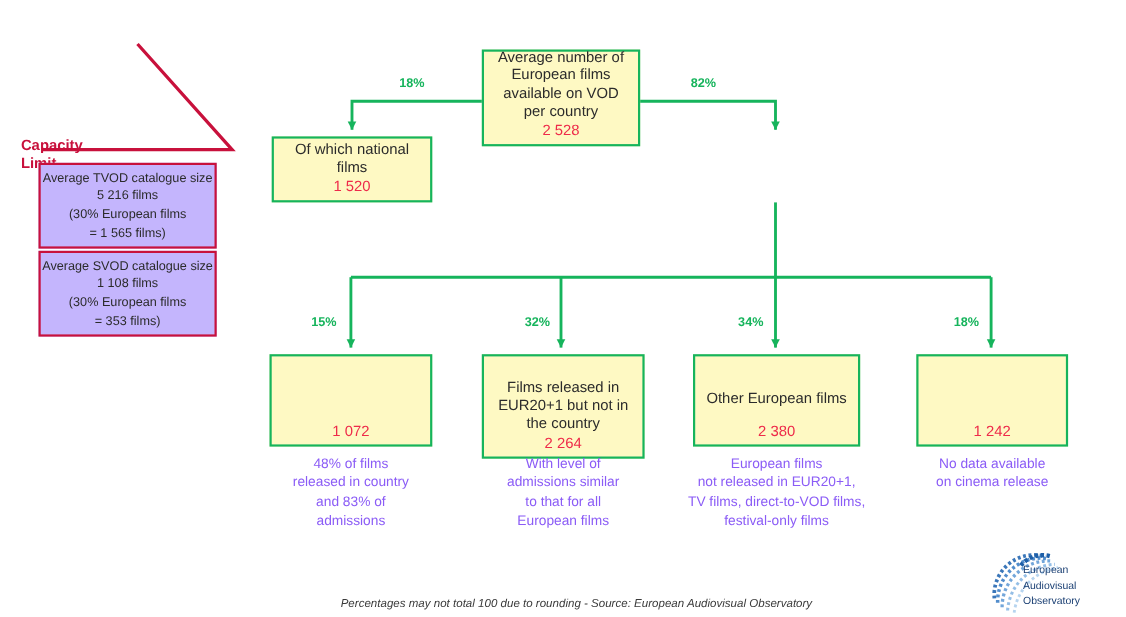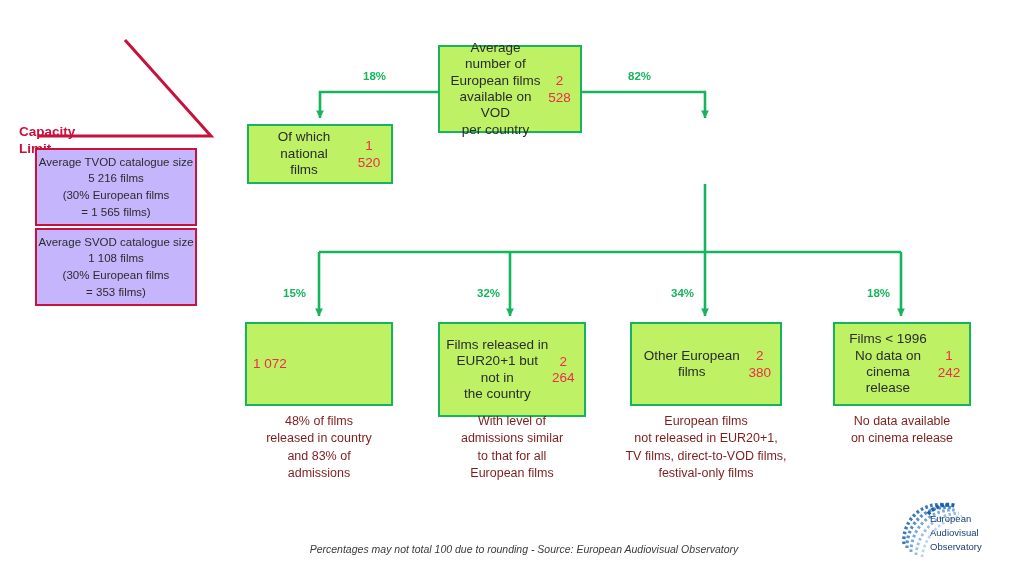--- a/index.html
+++ b/index.html
@@ -15,24 +15,25 @@
   .stage{position:absolute;left:0;top:0;width:1024px;height:561px;}
 
   
   .connectors{position:absolute;left:0;top:0;width:1024px;height:561px;pointer-events:none;}
 
   
   .gbox{
     position:absolute;
     box-sizing:border-box;
     border:2.5px solid #16b45c;
-    background:#bef264;
+    background:#fef9c3;
     display:flex;
+    flex-direction:column;
     align-items:center;
-    justify-content:flex-start;
+    justify-content:flex-end;
     text-align:center;
     line-height:1.22;
     font-size:13.5px;
     color:#2b2b2b;
     padding:4px 6px;
   }
   .gbox .val{
     color:#ee2b4a;
     margin-top:1px;
     font-size:13.5px;
@@ -78,21 +79,21 @@
     position:absolute;
     color:#16b45c;
     font-weight:bold;
     font-size:11.5px;
     white-space:nowrap;
   }
 
   
   .caption{
     position:absolute;
-    color:#7f1d1d;
+    color:#8b5cf6;
     font-size:12.5px;
     line-height:1.38;
     text-align:center;
     white-space:pre-line;
   }
 
   
   .footer{
     position:absolute;
     left:0;top:543px;width:1024px;
@@ -180,29 +181,26 @@
     <span class="val">1 072</span>
   </div>
 
   <div class="gbox" style="left:438px;top:322px;width:148px;height:95px;">
     <span class="lines">Films released in
 EUR20+1 but not in
 the country</span>
     <span class="val">2 264</span>
   </div>
 
-  <div class="gbox" style="left:630px;top:322px;width:152px;height:84px;">
+  <div class="gbox" style="left:630px;top:322px;width:152px;height:84px;gap:12px;">
     <span class="lines">Other European films</span>
     <span class="val">2 380</span>
   </div>
 
   <div class="gbox" style="left:833px;top:322px;width:138px;height:84px;">
-    <span class="lines">Films &lt; 1996
-No data on cinema
-release</span>
     <span class="val">1 242</span>
   </div>
 
   <div class="pct" style="left:283px;top:287px;">15%</div>
   <div class="pct" style="left:477px;top:287px;">32%</div>
   <div class="pct" style="left:671px;top:287px;">34%</div>
   <div class="pct" style="left:867px;top:287px;">18%</div>
 
   <div class="caption" style="left:237px;top:413px;width:164px;">48% of films
 released in country

